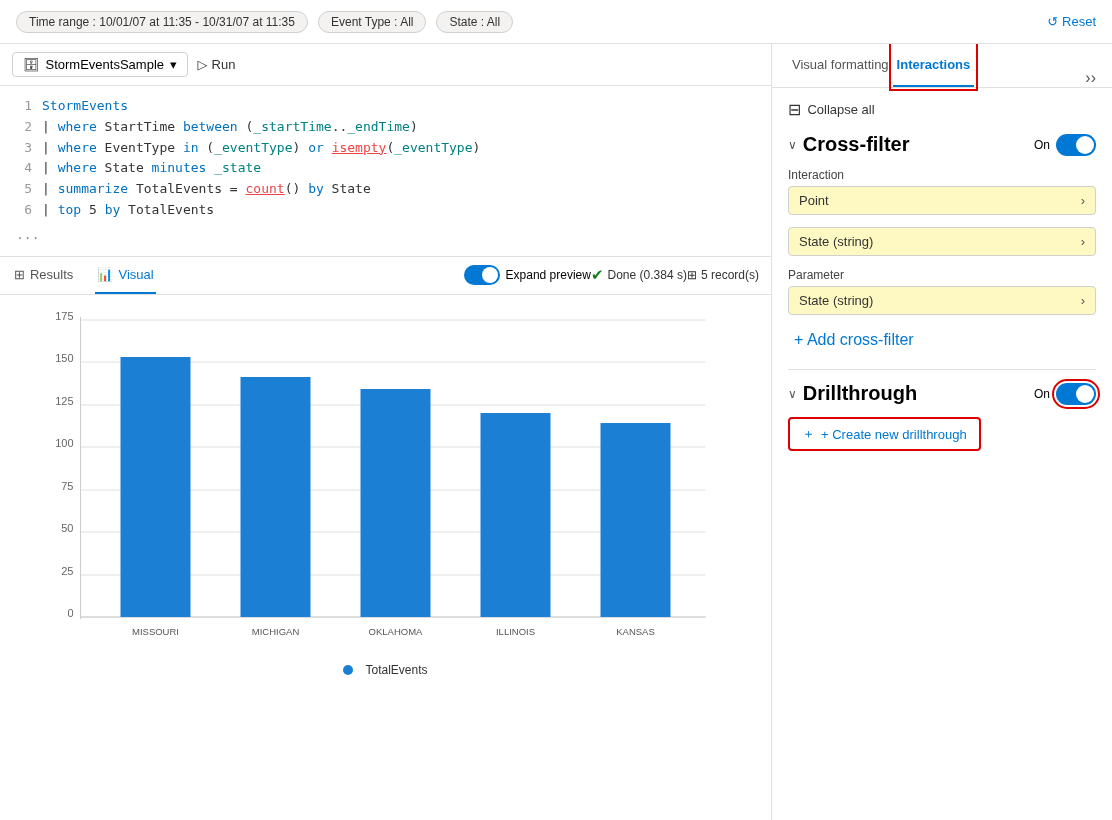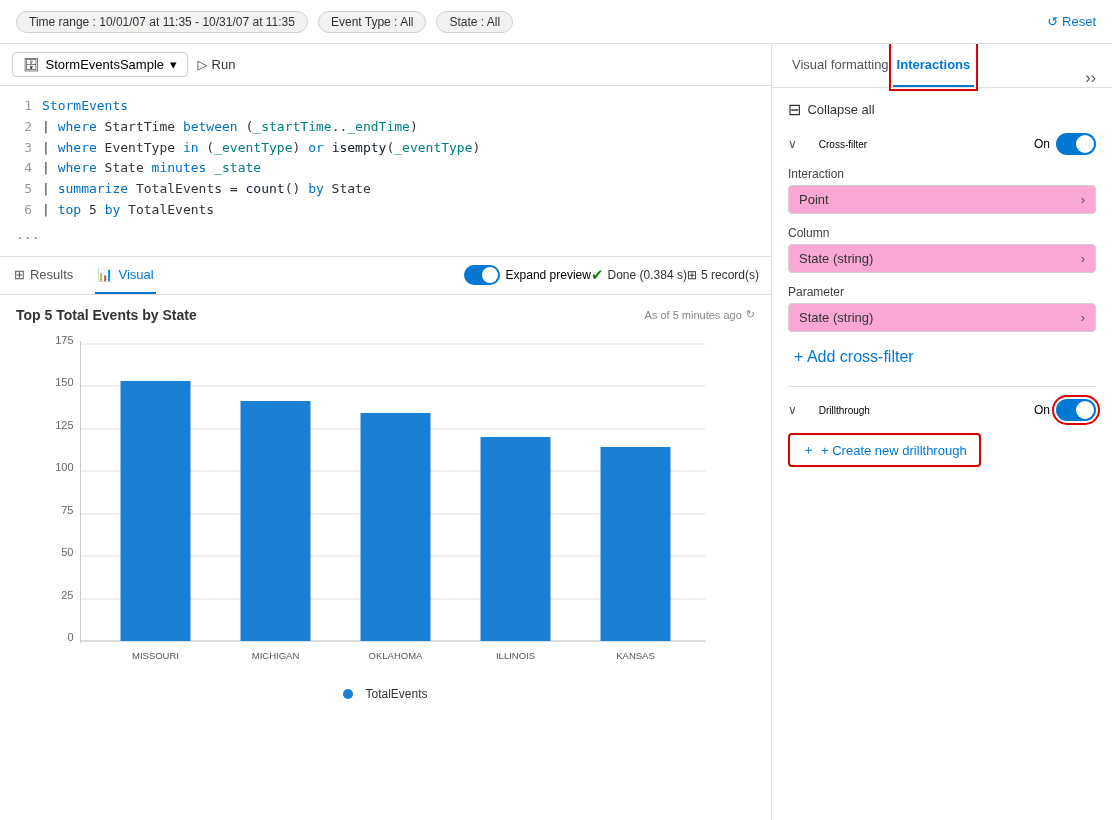--- a/index.html
+++ b/index.html
@@ -43,21 +43,21 @@
     .code-area {
       background: #fff; padding: 10px 16px; font-family: 'Consolas', monospace;
       font-size: 13px; line-height: 1.6; border-bottom: 1px solid #e0e0e0;
       flex-shrink: 0;
     }
     .code-line { display: flex; gap: 10px; }
     .line-num { color: #999; min-width: 16px; text-align: right; user-select: none; }
     .kw-blue { color: #0070c0; }
     .kw-teal { color: #008080; }
     .kw-dark { color: #333; }
-    .kw-fn { color: #0f172a; }
+    .kw-fn { color: #ef4444; text-decoration: underline; }
 
     .tabs-bar {
       display: flex; align-items: center; padding: 0 12px; border-bottom: 1px solid #e0e0e0;
       height: 38px; gap: 20px;
     }
     .tab-item {
       display: flex; align-items: center; gap: 5px; cursor: pointer;
       padding: 8px 2px; font-size: 13px; color: #555; border-bottom: 2px solid transparent;
       height: 38px;
     }
@@ -107,39 +107,39 @@
 
     .collapse-all-row {
       display: flex; align-items: center; gap: 6px; font-size: 13px; color: #333;
       cursor: pointer; margin-bottom: 14px;
     }
 
     .section-header {
       display: flex; align-items: center; gap: 6px; margin-bottom: 12px;
     }
     .section-chevron { font-size: 12px; color: #555; cursor: pointer; }
-    .section-title { font-size: 10px; font-weight: 400; flex: 1; margin-left: 16px; }
+    .section-title { font-size: 20px; font-weight: 700; flex: 1; }
     .section-toggle { display: flex; align-items: center; gap: 6px; font-size: 12px; }
 
     .toggle-sm {
       width: 40px; height: 22px; background: #0078d4; border-radius: 11px;
       position: relative; cursor: pointer;
     }
     .toggle-sm .knob {
       position: absolute; right: 2px; top: 2px;
       width: 18px; height: 18px; background: #fff; border-radius: 50%;
     }
     .toggle-sm.outlined { outline: 2px solid #d00; outline-offset: 2px; }
 
     .field-group { margin-bottom: 12px; }
     .field-label { font-size: 12px; color: #444; margin-bottom: 4px; }
     .field-select {
       width: 100%; border: 1px solid #d0d0d0; border-radius: 4px; padding: 6px 10px;
       font-size: 13px; color: #333; display: flex; justify-content: space-between; align-items: center;
-      cursor: pointer; background: #f9a8d4;
+      cursor: pointer; background: #fef9c3;
     }
     .field-select .chevron { color: #555; }
 
     .add-filter-btn {
       display: flex; align-items: center; gap: 6px; color: #0078d4; cursor: pointer;
       font-size: 16px; background: none; border: none; padding: 4px 0; margin-bottom: 16px;
     }
 
     .drillthrough-section { margin-top: 8px; }
     .create-drillthrough-btn {
@@ -229,27 +229,20 @@
           <span>Done (0.384 s)</span>
         </div>
         <div class="records-badge">
           <span>⊞</span>
           <span>5 record(s)</span>
         </div>
       </div>
     </div>
 
     <div class="chart-area">
-      <div class="chart-title-row">
-        <span class="chart-title">Top 5 Total Events by State</span>
-        <span class="chart-meta">
-          <span>As of 5 minutes ago</span>
-          <span style="cursor:pointer">↻</span>
-        </span>
-      </div>
 
       <div style="position:relative; width:100%; height:370px;">
         <svg width="100%" height="100%" viewBox="0 0 680 370" preserveAspectRatio="xMidYMid meet">
 
           <text x="28" y="310" font-size="11" fill="#666" text-anchor="end">0</text>
           <text x="28" y="268" font-size="11" fill="#666" text-anchor="end">25</text>
           <text x="28" y="225" font-size="11" fill="#666" text-anchor="end">50</text>
           <text x="28" y="183" font-size="11" fill="#666" text-anchor="end">75</text>
           <text x="28" y="140" font-size="11" fill="#666" text-anchor="end">100</text>
           <text x="28" y="98" font-size="11" fill="#666" text-anchor="end">125</text>
@@ -328,21 +321,20 @@
 
         <div class="field-group">
           <div class="field-label">Interaction</div>
           <div class="field-select">
             <span>Point</span>
             <span class="chevron">›</span>
           </div>
         </div>
 
         <div class="field-group">
-          <div class="field-label">Column</div>
           <div class="field-select">
             <span>State (string)</span>
             <span class="chevron">›</span>
           </div>
         </div>
 
         <div class="field-group">
           <div class="field-label">Parameter</div>
           <div class="field-select">
             <span>State (string)</span>

